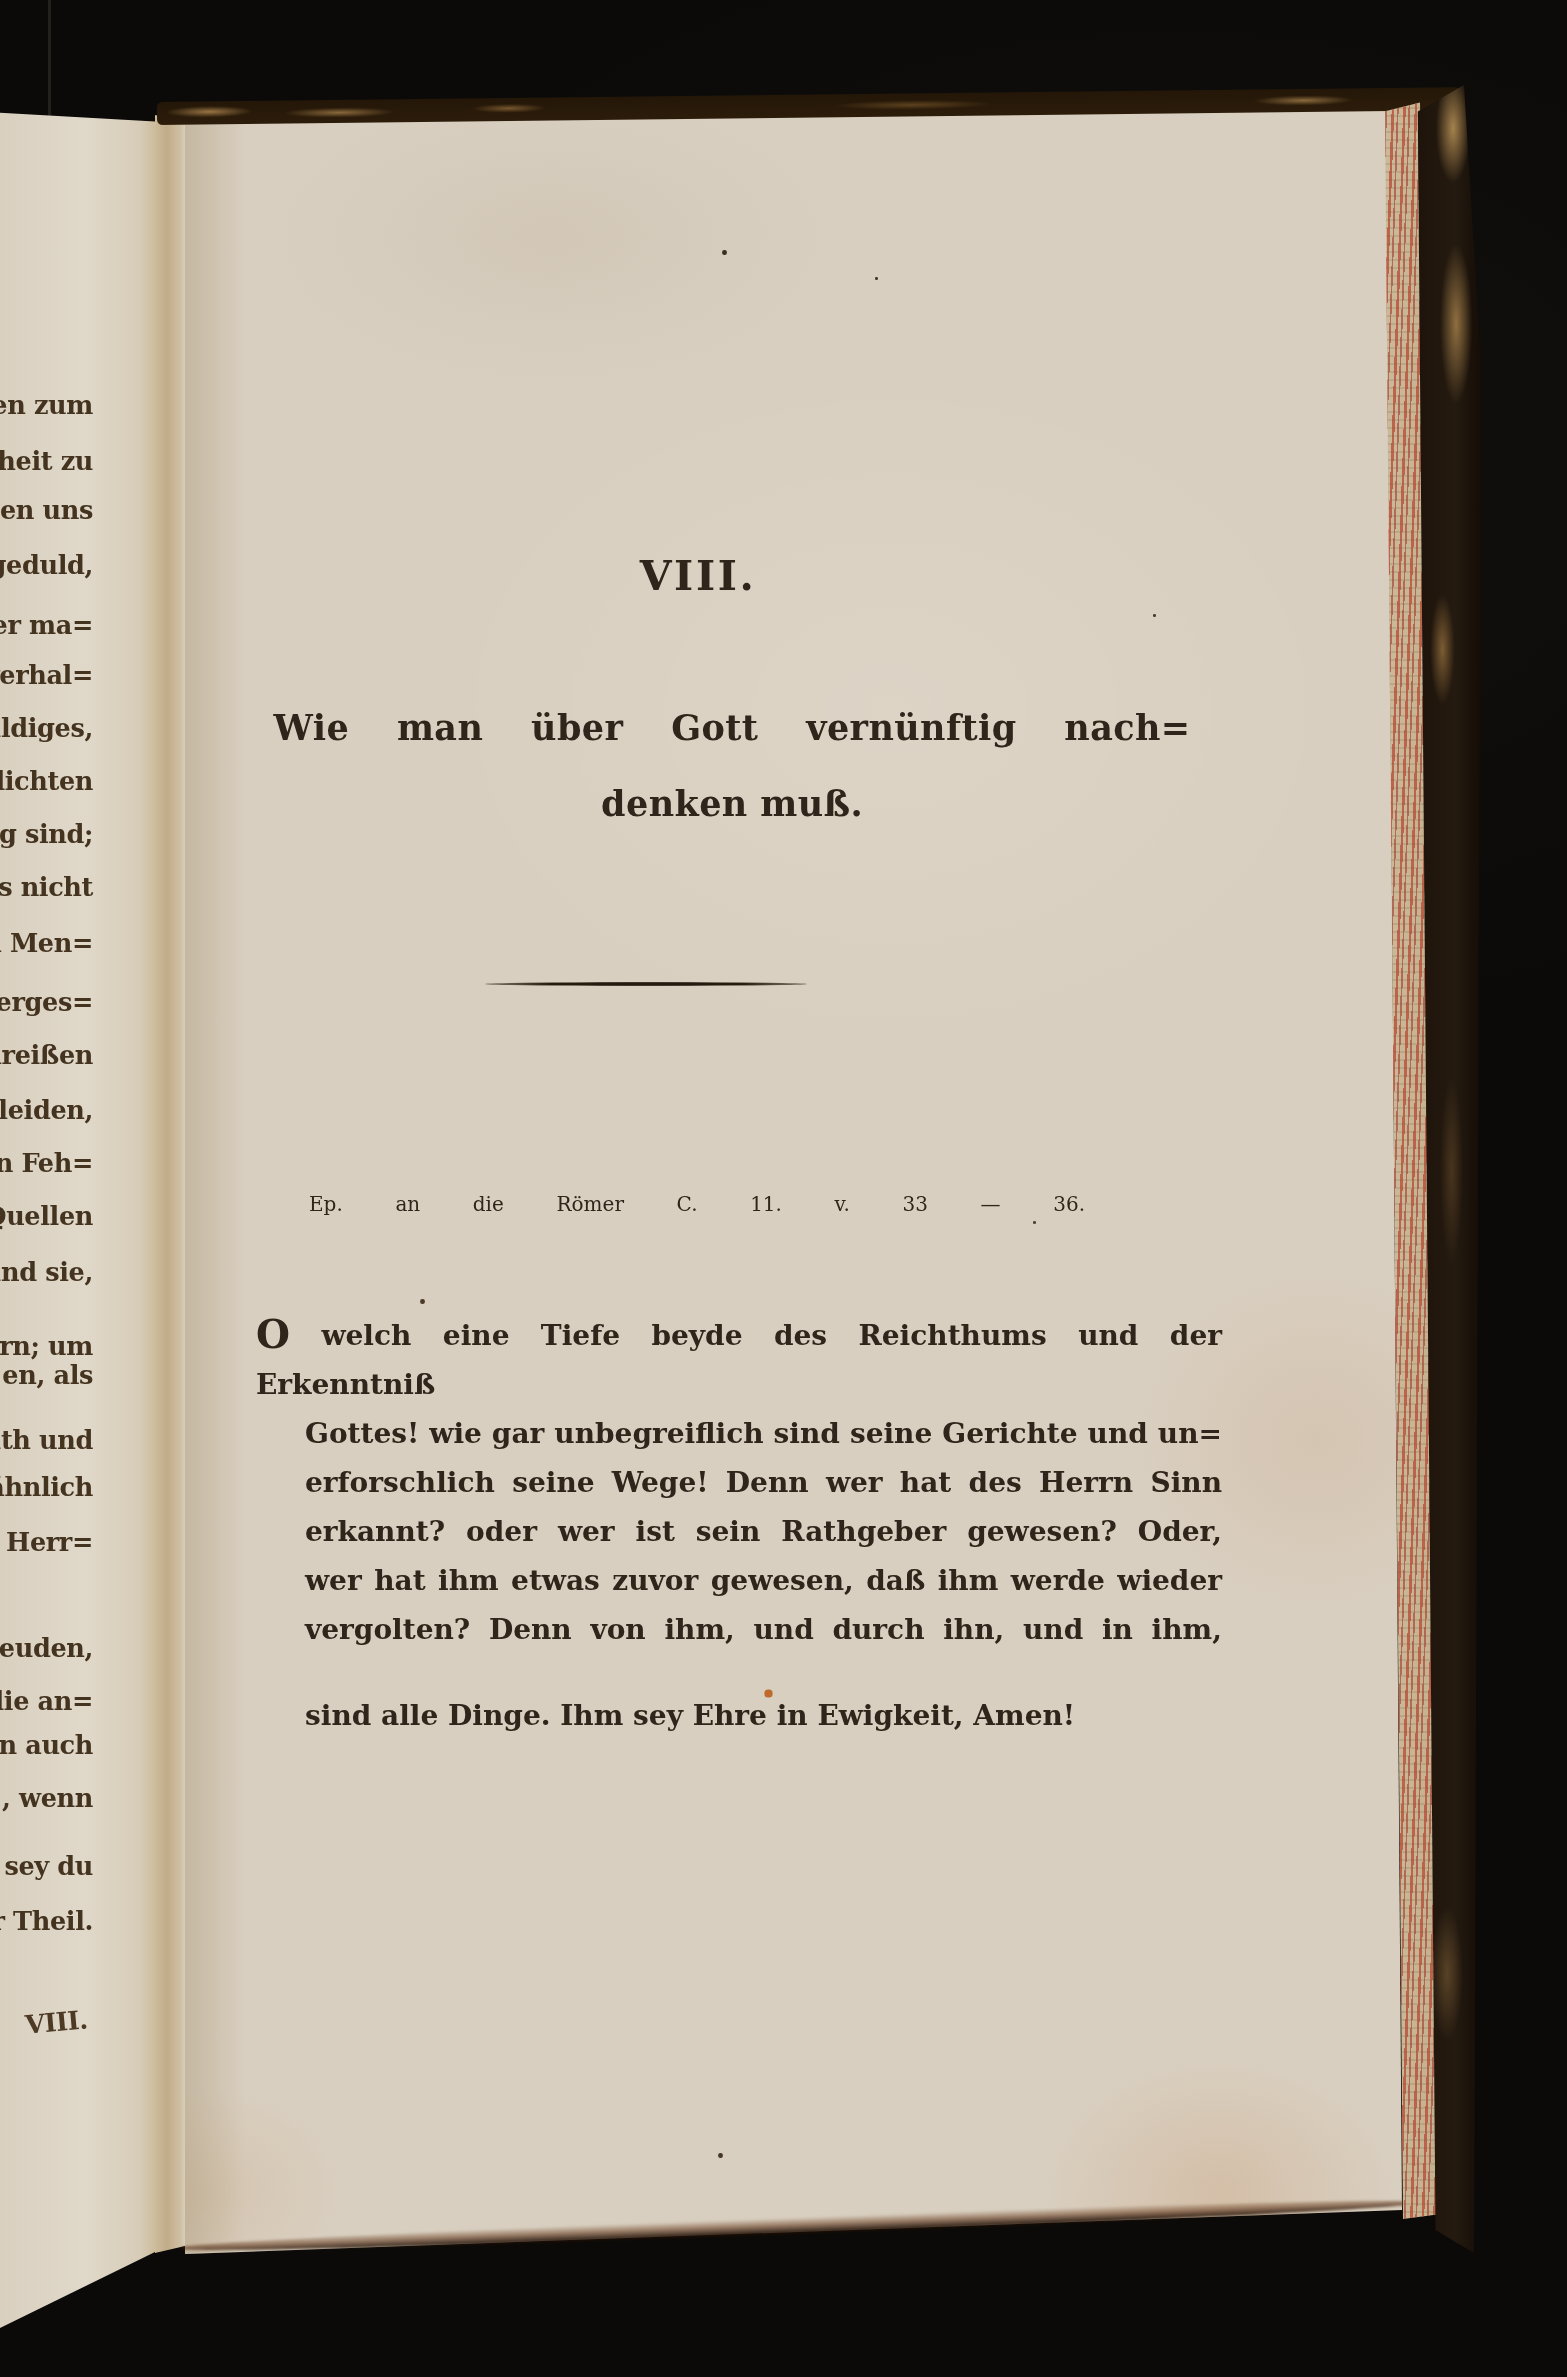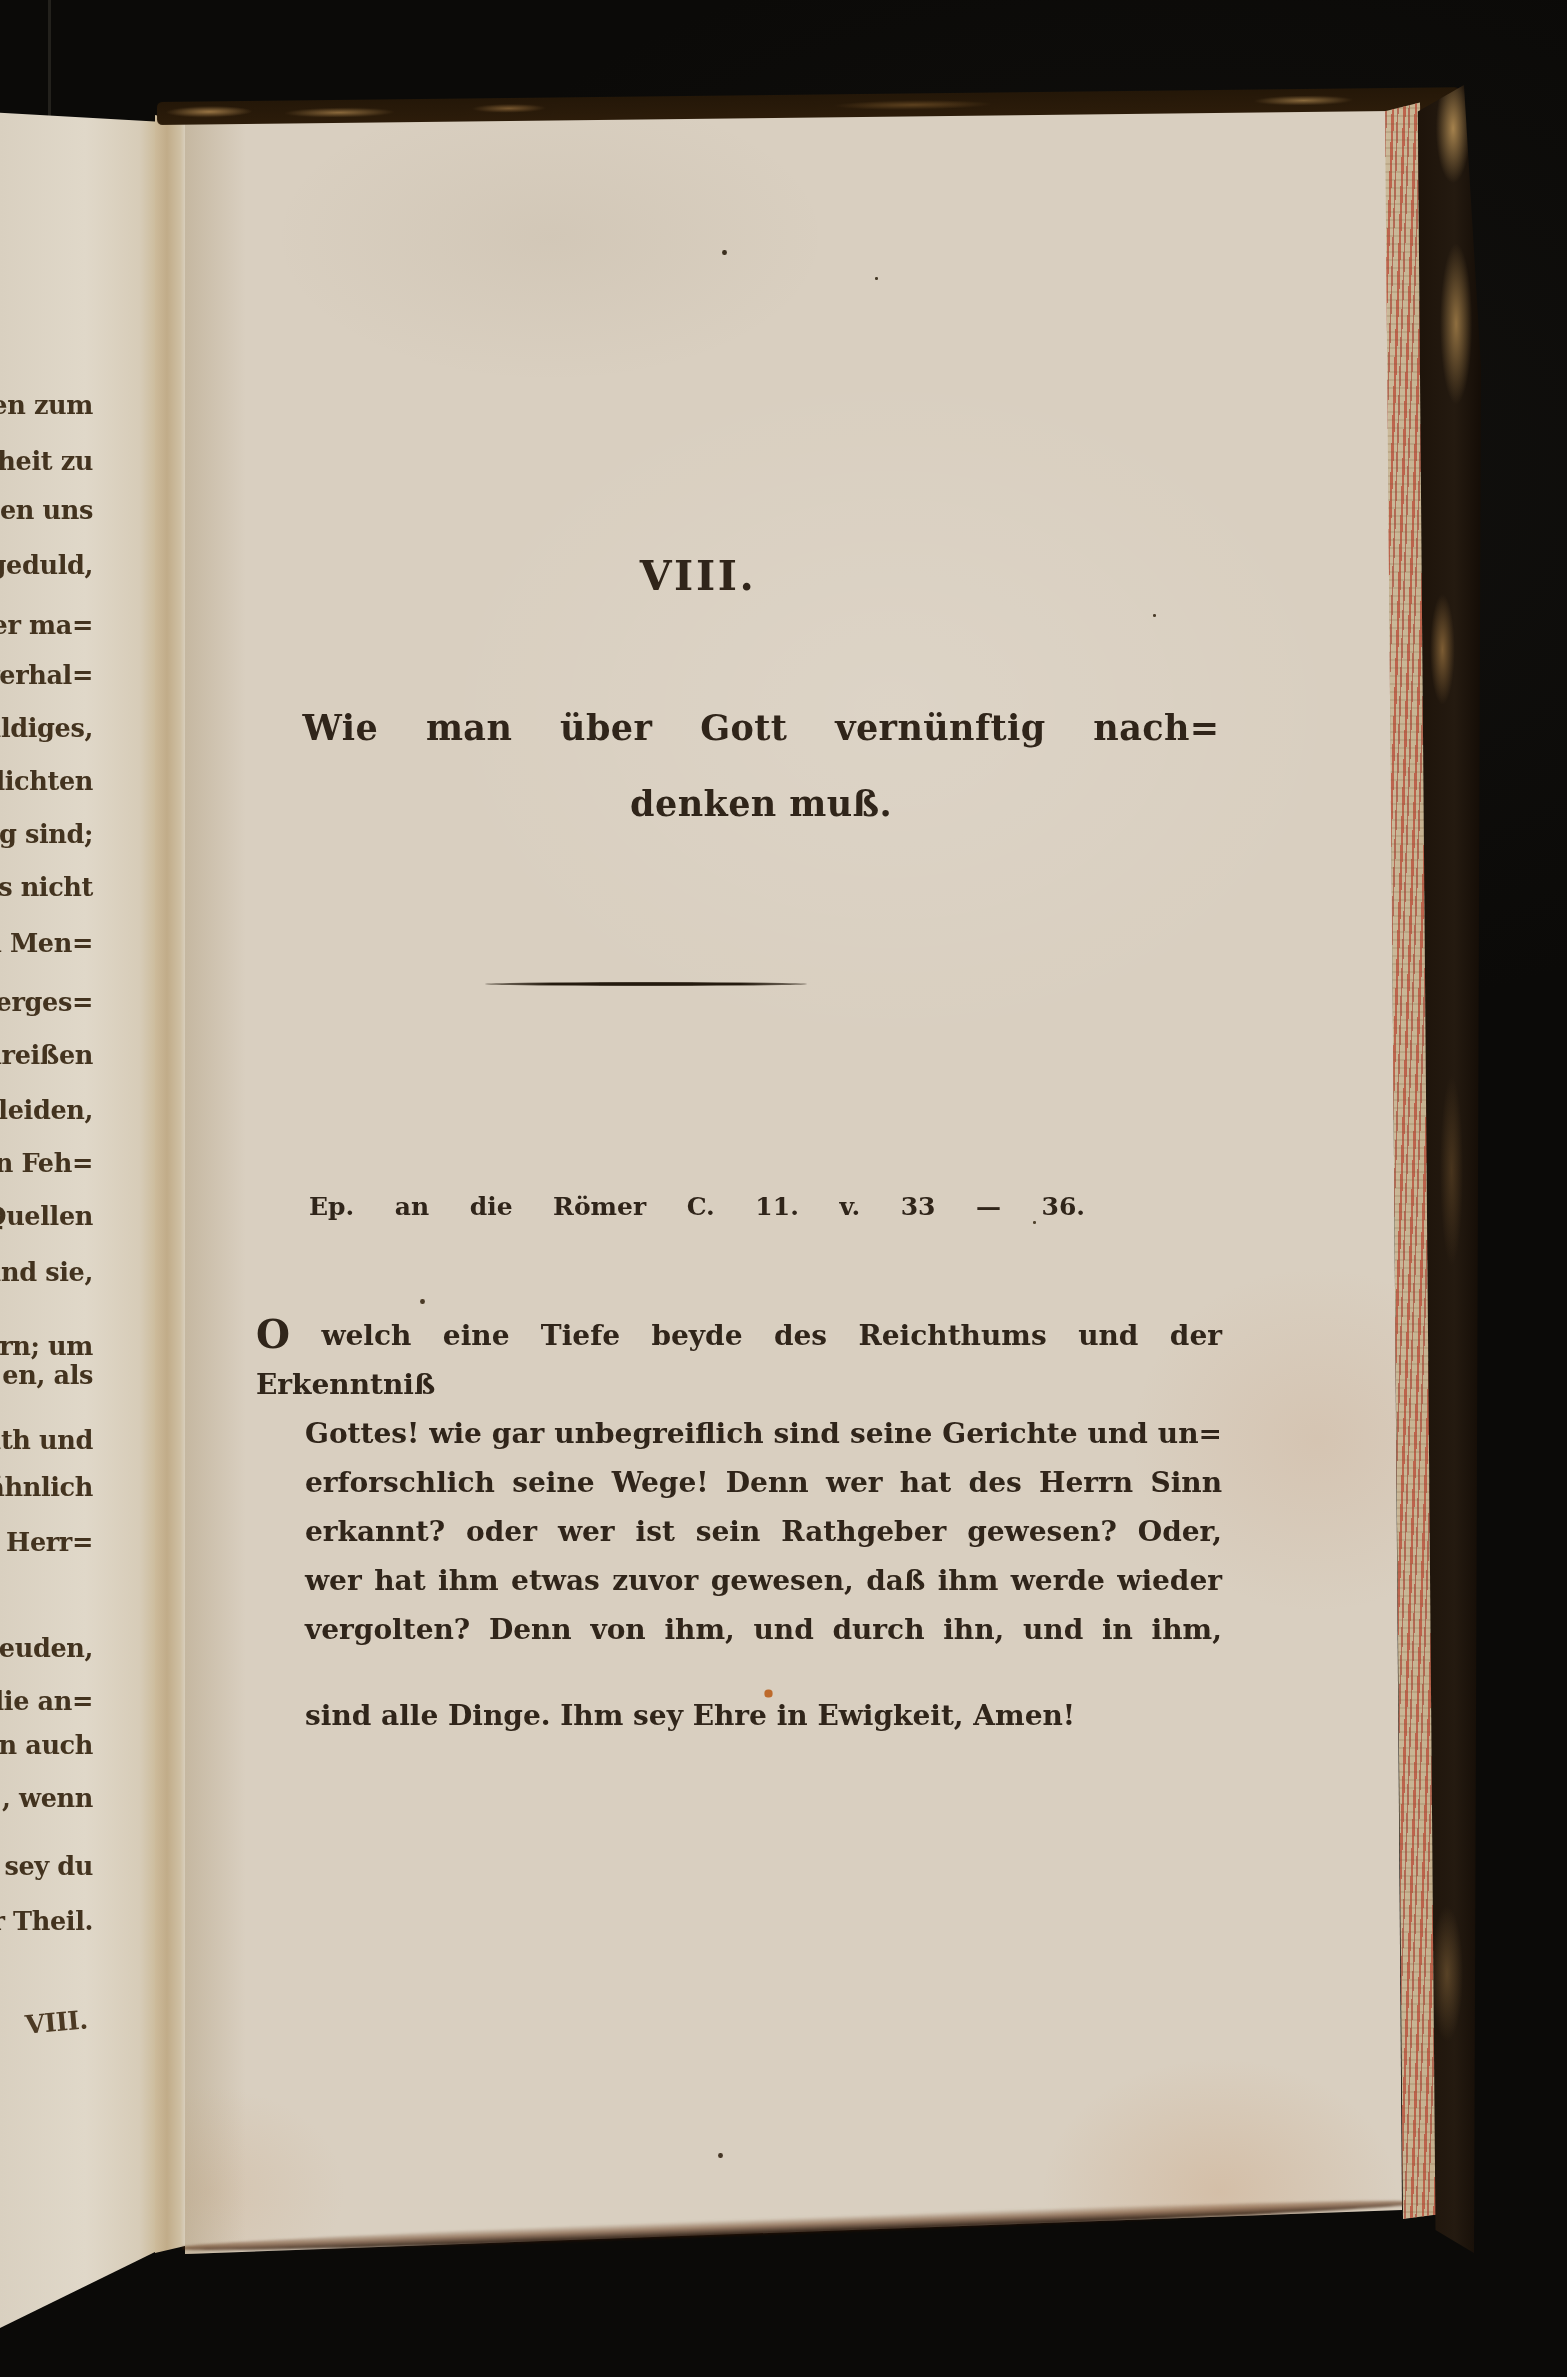--- a/index.html
+++ b/index.html
@@ -90,31 +90,31 @@
       968px 506px 0 0  #4a3d2a;
   }
   .stain-corner{position:absolute;left:1173px;top:2112px;width:79px;height:53px;border-radius:50%;
     background:rgba(196,122,58,.30);filter:blur(8.8px);}
   
   .content{position:absolute;left:71px;top:0;width:966px;color:#30251a;}
   .chapter{
     position:absolute;top:444px;left:0;width:100%;text-align:center;
     font-size:41px;font-weight:bold;letter-spacing:2.6px;transform:translateX(-41px);
   }
-  .title-block{position:absolute;top:582px;left:17.6px;width:917px;font-size:35px;font-weight:bold;line-height:76px;margin-left:29px;}
+  .title-block{position:absolute;top:582px;left:17.6px;width:917px;font-size:35px;font-weight:bold;line-height:76px;}
   .title-l1{text-align:justify;text-align-last:justify;letter-spacing:0.4px;}
   .title-l2{text-align:center;letter-spacing:0.4px;}
   .rule{
     position:absolute;top:874px;left:229px;width:322px;height:4.4px;
     background:radial-gradient(ellipse at center,#241a0e 0%,#241a0e 45%,rgba(36,26,14,0) 98%);
     border-radius:50%;
   }
   .reference{
     position:absolute;top:1084px;left:53px;width:776px;
-    font-size:25px;font-weight:bold;text-align:justify;text-align-last:justify;
+    font-size:20px;font-weight:normal;text-align:justify;text-align-last:justify;
   }
   .bodytext{position:absolute;top:1155px;left:0;width:966px;font-size:28px;font-weight:bold;line-height:49px;}
   .first-line{text-align:justify;text-align-last:justify;margin-top:48px;}
   .initial{font-size:39px;line-height:1;vertical-align:-2.6px;}
   .bline{padding-left:49px;text-align:justify;text-align-last:justify;}
   .bline:last-child{text-align-last:left;margin-top:37px;}
 </style>
 </head>
 <body>
 

